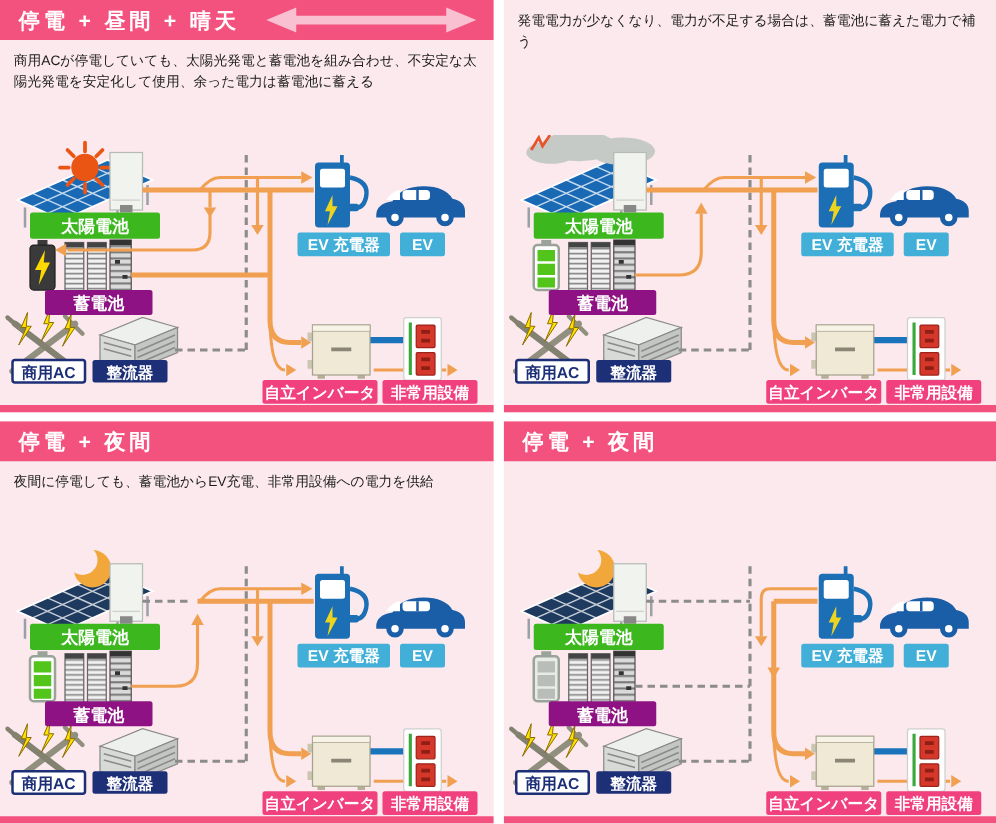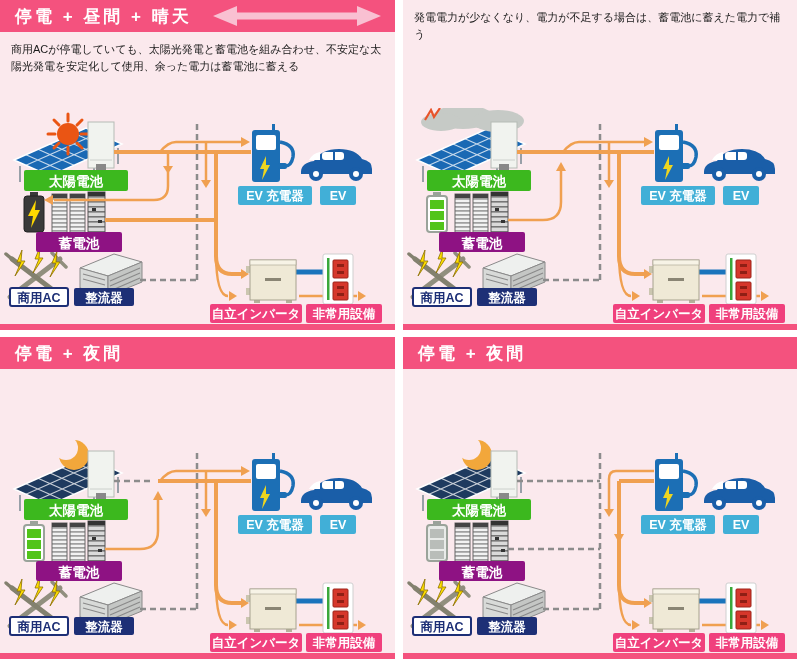--- a/index.html
+++ b/index.html
@@ -479,20 +479,21 @@
     </svg>
   </div>
   <div class="panel-strip"></div>
 </section>
     <section class="panel sky-moon bat-full solar-inactive batflow-discharge ev-to-ev">
   <div class="panel-header">
     <span class="panel-title">停電 + 夜間</span>
 
   </div>
   <div class="panel-body">
+    <div class="panel-desc">夜間に停電しても、蓄電池からEV充電、非常用設備への電力を供給</div>
     <svg class="diagram" viewBox="0 0 394 216">
 
       <g>
         <path d="M20,58 V74 M52,70 V82 M94,50 V64 M118,40 V56" stroke="#98A0A8" stroke-width="2"></path>
         <polygon class="solar-surface" points="14,52 86,20 122,36 50,68" stroke="#FFF" stroke-width="1.5"></polygon>
         <path d="M26,57.3 L98,25.3 M38,62.7 L110,30.7 M26,46.7 L62,62.7 M38,41.3 L74,57.3 M50,36 L86,52 M62,30.7 L98,46.7 M74,25.3 L110,41.3" stroke="rgba(255,255,255,0.75)" stroke-width="1.2" fill="none"></path>
       </g>
 
       <g class="v-sun">
         <circle cx="68" cy="26" r="11" fill="#EA5514"></circle>

